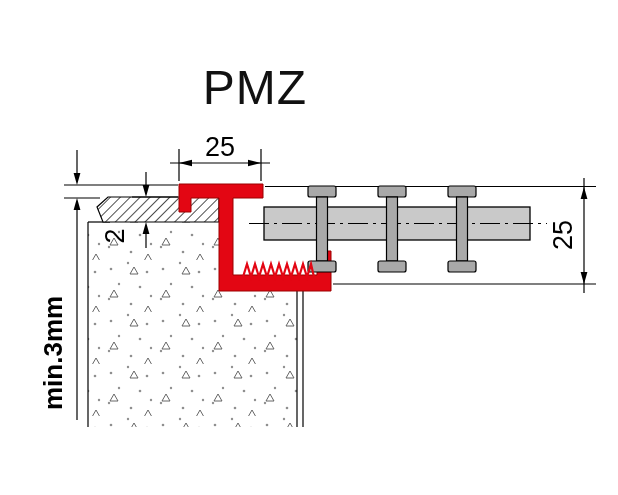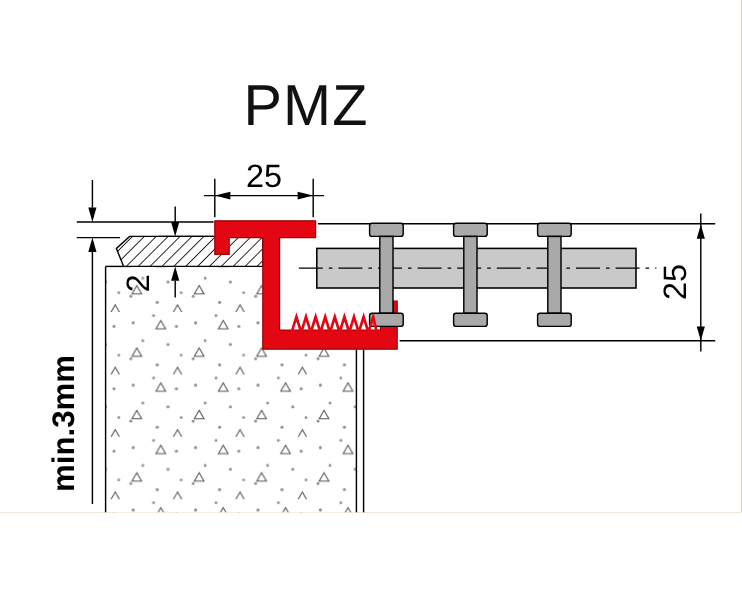--- a/index.html
+++ b/index.html
@@ -1,17 +1,17 @@
 <!DOCTYPE html>
 <html><head>
 <meta charset="utf-8">
 <style>
   html,body{margin:0;padding:0;background:#fff;}
   .stage{
-    width:618px;height:427px;background:#a16207;position:relative;overflow:hidden;
+    width:618px;height:427px;background:#e5e5e5;position:relative;overflow:hidden;
     font-family:"Liberation Sans", sans-serif;
   }
   svg{display:block;}
   .title-text{font-size:48px;fill:#111;letter-spacing:1px;}
   .dim-text{font-size:27px;fill:#000;}
   .dim-text-bold{font-size:26px;font-weight:bold;fill:#000;}
   .thin{stroke:#000;stroke-width:1.2;fill:none;}
   .arrow{fill:#000;stroke:none;}
 </style>
 </head>

